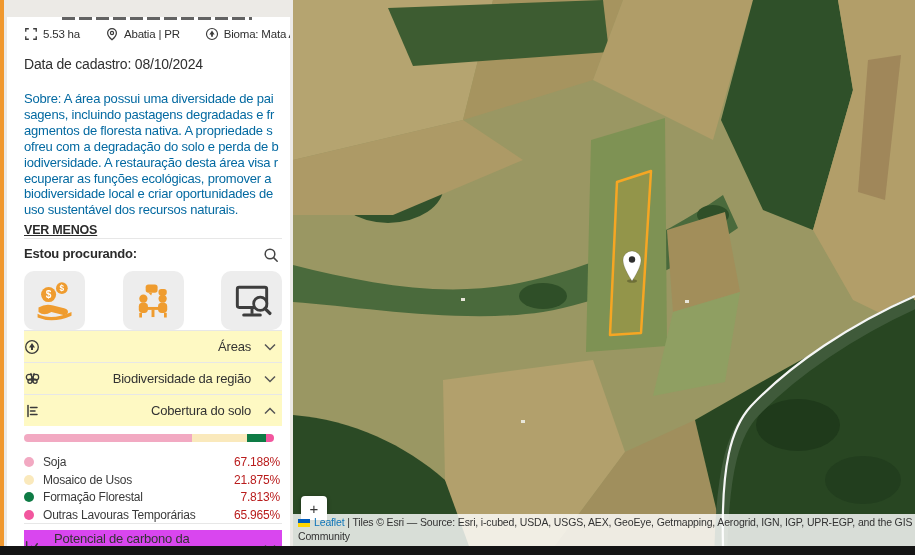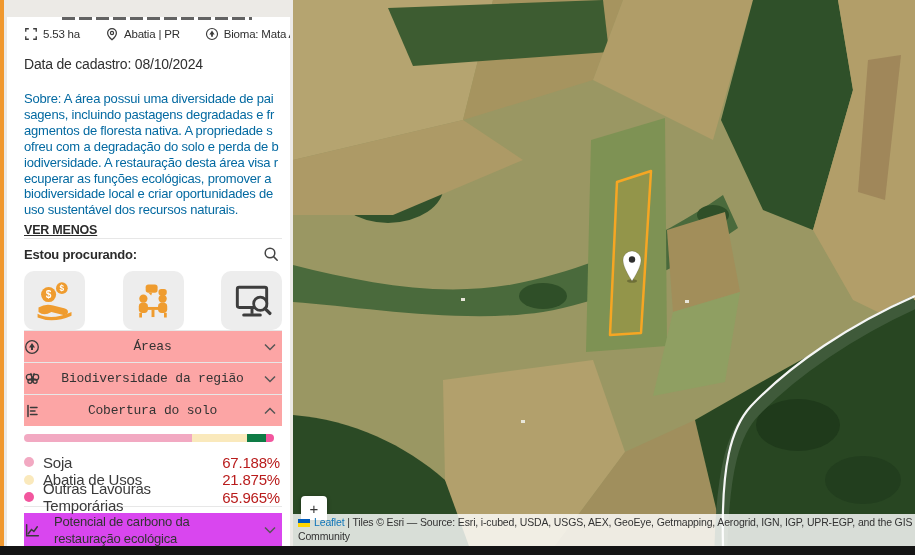--- a/index.html
+++ b/index.html
@@ -26,41 +26,41 @@
   .about {
     margin-top:19px; width:255px; font-size:13px; line-height:15.9px;
     color:#0369a1; word-break:break-all;
   }
   .ver-menos {
     display:inline-block; margin-top:5px; font-size:12.5px; font-weight:bold;
     color:#2b2b2b; text-decoration:underline; cursor:pointer;
   }
   hr.div { border:none; border-top:1px solid #e7e7e7; margin:0; }
   .hr1 { margin-top:7px; }
-  .search-head { margin-top:7px; display:flex; align-items:center; justify-content:space-between; padding-right:2px; height:16px;gap:36px; }
+  .search-head { margin-top:7px; display:flex; justify-content:space-between; padding-right:2px; height:16px;gap:36px; }
   .sec-title { font-size:13px; font-weight:bold; color:#2b2b2b; }
   .search-btn { background:none; border:none; cursor:pointer; width:18px; height:18px; display:flex; align-items:center; justify-content:center; }
   .opt-row { margin-top:9px; display:flex; justify-content:space-between; width:258px; }
   .opt-btn {
     width:61px; height:59px; background:#ededed; border:none; border-radius:10px;
     display:flex; align-items:center; justify-content:center; cursor:pointer;
   }
   .hr2 { margin-top:15px; }
   .acc-row {
     height:31px; display:flex; align-items:center; gap:13px;
-    padding-right:6px; cursor:pointer; background:#fca5a5; border:none; width:100%; text-align:center;
-    font-size:13px; color:#333; font-family:Liberation Mono, monospace; letter-spacing:-0.2px;
+    padding-right:6px; cursor:pointer; background:#fef9c3; border:none; width:100%; text-align:right;
+    font-size:13px; color:#333; font-family:Liberation Sans, sans-serif; letter-spacing:-0.2px;
   }
   .acc-row .lbl { flex:1; }
   .acc-icon { width:17px; height:17px; flex:0 0 auto; display:flex; align-items:center; }
   .chev { flex:0 0 auto; }
   .bar { margin-top:8px; width:250px; height:8px; border-radius:4px; overflow:hidden; display:flex; }
   .bar span { height:100%; display:block; }
   .legend { margin-top:11px; }
-  .legend-row { display:flex; align-items:center; height:17.5px; font-size:15px; }
+  .legend-row { display:flex; align-items:center; height:17.5px; font-size:12px; }
   .dot { width:10px; height:10px; border-radius:50%; margin-right:9px; flex:0 0 auto; }
   .legend-row .llabel { flex:1; color:#3a3a3a; }
   .legend-row .lval { color:#b91c1c; padding-right:2px; }
   .hr3 { margin-top:7px; }
   .carbon-row {
     margin-top:6px; display:flex; align-items:center; gap:13px; padding-right:6px;
     background:#d946ef; border:none; width:100%; text-align:left; cursor:pointer;
     font-family:inherit; letter-spacing:-0.2px;
   }
   .carbon-row .lbl { flex:1; font-size:13px; color:#333; line-height:17.5px; max-width:205px; }
@@ -223,22 +223,27 @@
     </div>
 
   <div class="legend">
     <div class="legend-row">
       <span class="dot" style="background: rgb(242, 169, 194);"></span>
       <span class="llabel">Soja</span>
       <span class="lval">67.188%</span>
     </div>
     <div class="legend-row">
       <span class="dot" style="background: rgb(250, 233, 188);"></span>
-      <span class="llabel">Abatia de Usos</span>
+      <span class="llabel">Mosaico de Usos</span>
       <span class="lval">21.875%</span>
+    </div>
+    <div class="legend-row">
+      <span class="dot" style="background: rgb(14, 123, 69);"></span>
+      <span class="llabel">Formação Florestal</span>
+      <span class="lval">7.813%</span>
     </div>
     <div class="legend-row">
       <span class="dot" style="background: rgb(242, 86, 158);"></span>
       <span class="llabel">Outras Lavouras Temporárias</span>
       <span class="lval">65.965%</span>
     </div>
   </div>
 
   <hr class="div hr3">
 

